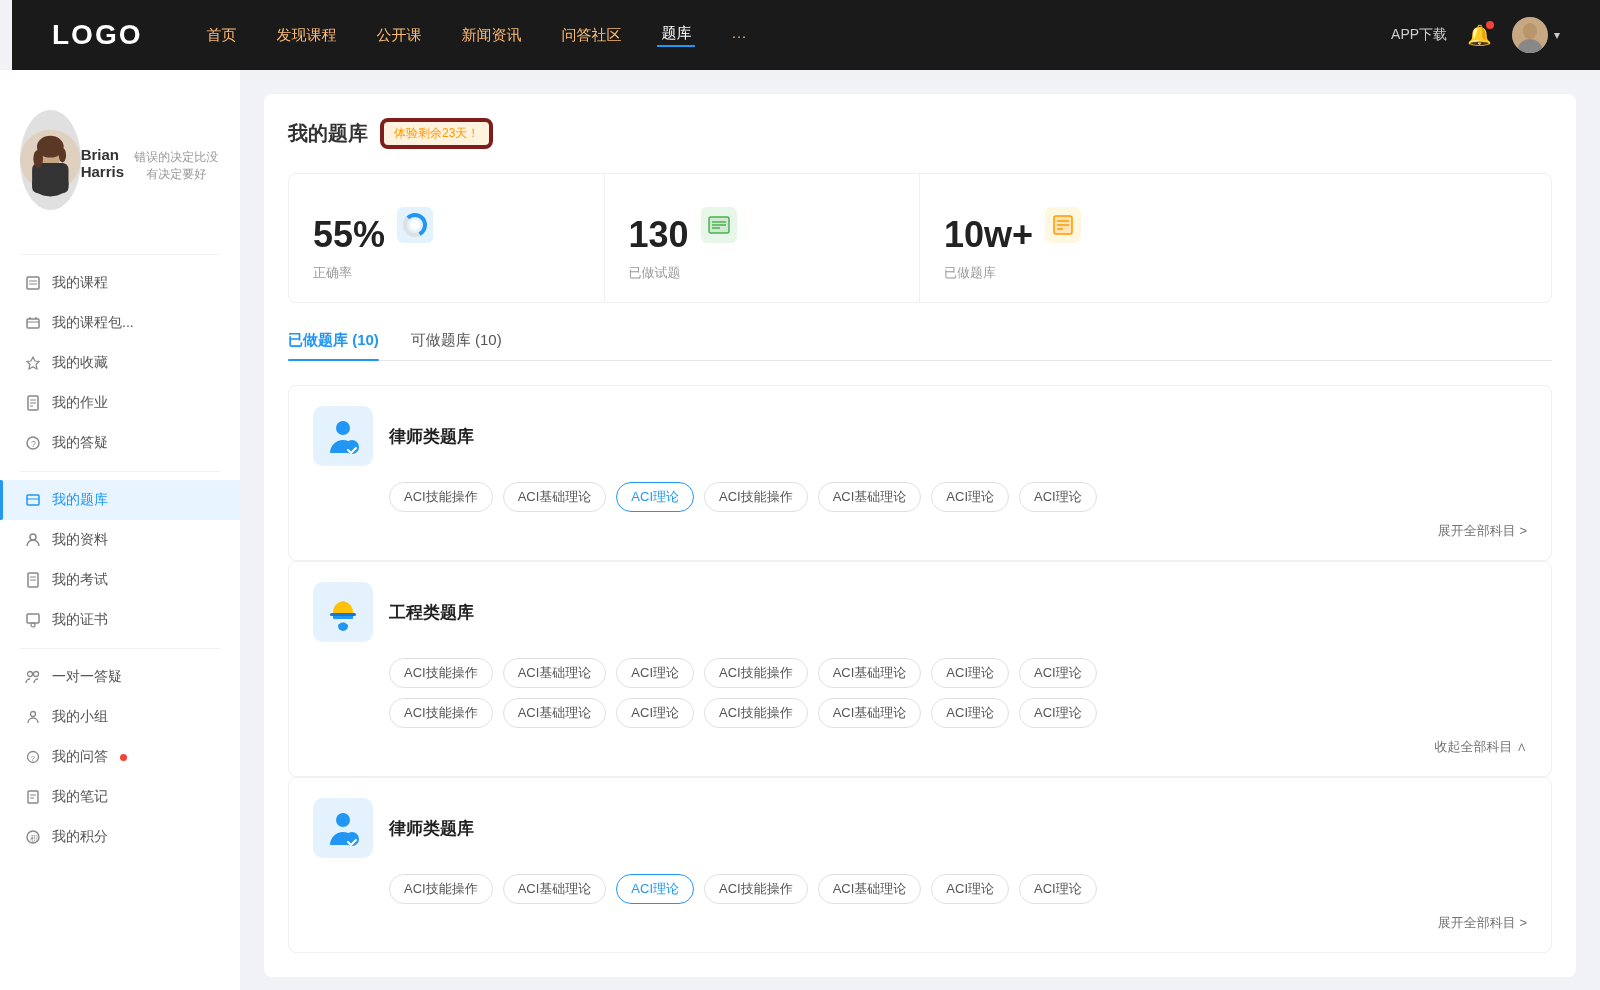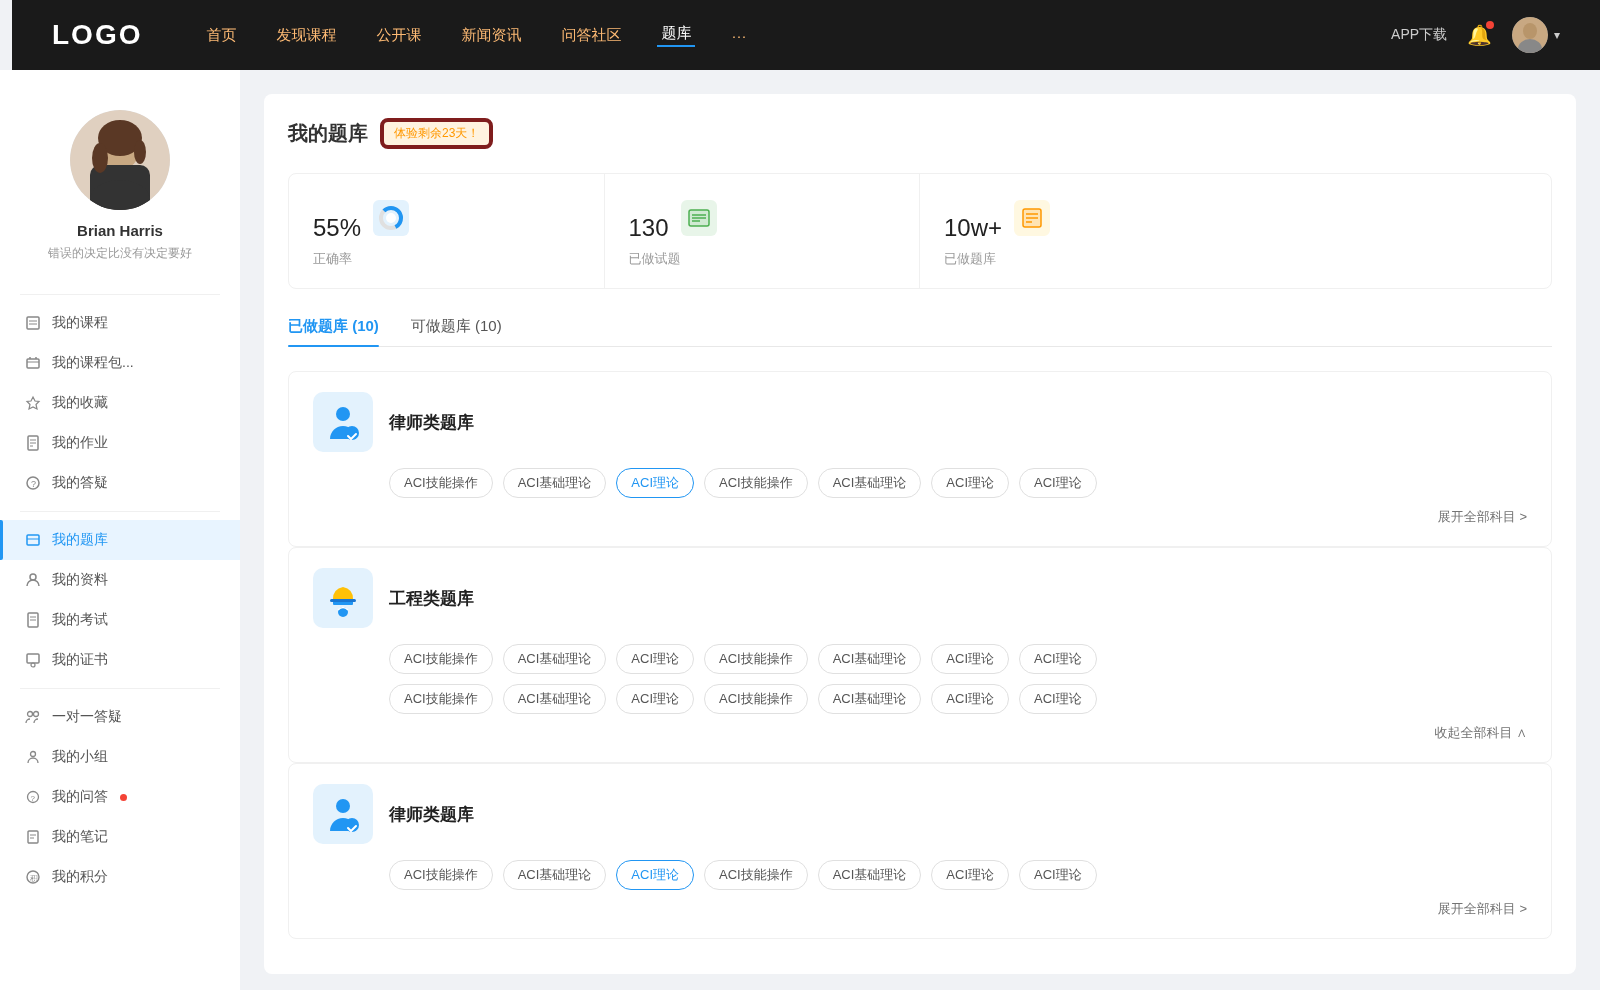--- a/index.html
+++ b/index.html
@@ -18,21 +18,21 @@
     .avatar-area { display: flex; align-items: center; gap: 6px; cursor: pointer; }
     .avatar-img { width: 36px; height: 36px; border-radius: 50%; background: #888; overflow: hidden; display: flex; align-items: center; justify-content: center; }
     .avatar-img svg { width: 36px; height: 36px; }
     .chevron { color: #ccc; font-size: 12px; }
 
     
     .main-layout { margin-top: 70px; display: flex; min-height: 920px; }
 
     
     .sidebar { width: 240px; background: #fff; min-height: 920px; padding: 24px 0; flex-shrink: 0; }
-    .sidebar-profile { display: flex; flex-direction: column; align-items: center; padding: 16px 20px 24px; }
+    .sidebar-profile { display: flex; flex-direction: row; align-items: center; padding: 16px 20px 24px; }
     .profile-avatar { width: 100px; height: 100px; border-radius: 50%; background: #e0e0e0; overflow: hidden; display: flex; align-items: center; justify-content: center; margin-bottom: 12px; }
     .profile-name { font-size: 15px; font-weight: 600; color: #333; margin-bottom: 6px; }
     .profile-motto { font-size: 12px; color: #999; text-align: center; }
     .sidebar-divider { height: 1px; background: #f0f0f0; margin: 8px 20px; }
     .sidebar-menu { list-style: none; }
     .sidebar-menu-item { display: flex; align-items: center; gap: 10px; padding: 11px 24px; cursor: pointer; font-size: 14px; color: #555; position: relative; }
     .sidebar-menu-item.active { color: #2196f3; background: #e8f4ff; }
     .sidebar-menu-item.active::before { content: ''; position: absolute; left: 0; top: 0; bottom: 0; width: 3px; background: #2196f3; border-radius: 0 2px 2px 0; }
     .menu-icon { width: 18px; height: 18px; display: inline-flex; align-items: center; justify-content: center; flex-shrink: 0; }
     .red-dot { width: 7px; height: 7px; background: #f44336; border-radius: 50%; display: inline-block; margin-left: 2px; }
@@ -44,21 +44,21 @@
     
     .page-header { display: flex; align-items: center; gap: 12px; margin-bottom: 24px; }
     .page-title { font-size: 20px; font-weight: 600; color: #333; }
     .trial-badge { background: #fff3e0; color: #ff9800; font-size: 12px; padding: 3px 10px; border-radius: 8px; border: 4px solid #7f1d1d; }
 
     
     .stats-row { display: grid; grid-template-columns: repeat(4, 1fr); gap: 0; margin-bottom: 28px; border: 1px solid #f0f0f0; border-radius: 8px; overflow: hidden; }
     .stat-item { padding: 20px 24px; display: flex; flex-direction: column; border-right: 1px solid #f0f0f0; }
     .stat-item:last-child { border-right: none; }
     .stat-top { display: flex; align-items: center; gap: 12px; margin-bottom: 8px; }
-    .stat-value { font-size: 24px; font-weight: 400; color: #222; margin-top: 20px; }
+    .stat-value { font-size: 36px; font-weight: 700; color: #222; margin-top: 20px; }
     .stat-icon { width: 36px; height: 36px; display: flex; align-items: center; justify-content: center; }
     .stat-label { font-size: 13px; color: #999; }
 
     
     .tabs { display: flex; gap: 32px; border-bottom: 1px solid #e8e8e8; margin-bottom: 24px; }
     .tab-item { font-size: 15px; padding-bottom: 10px; cursor: pointer; color: #555; position: relative; }
     .tab-item.active { color: #2196f3; font-weight: 600; }
     .tab-item.active::after { content: ''; position: absolute; bottom: -1px; left: 0; right: 0; height: 2px; background: #2196f3; border-radius: 1px; }
 
     

